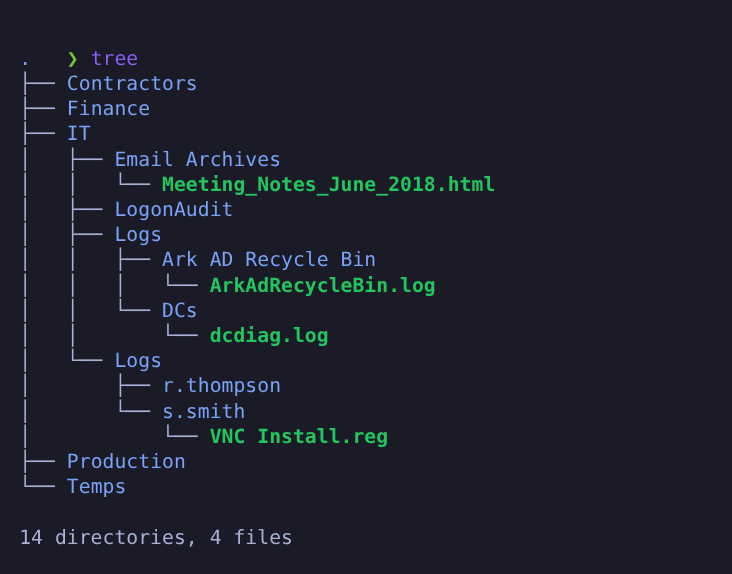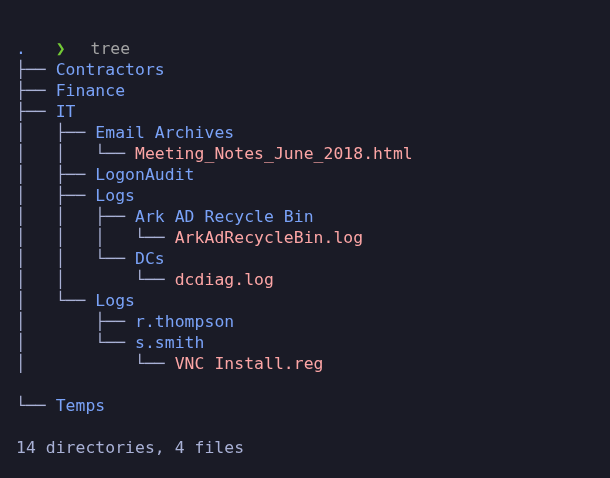--- a/index.html
+++ b/index.html
@@ -8,25 +8,25 @@
     background: #1a1b26;
     font-family: "DejaVu Sans Mono", "Liberation Mono", monospace;
     font-size: 16.4px;
   }
   .term { position: relative; width: 610px; height: 478px; }
   .line {
     position: absolute; left: 16px; height: 21px; line-height: 21px;
     white-space: pre; letter-spacing: 0.05px;
   }
   .prompt-arrow { color: #73c936; font-weight: bold; }
-  .cmd { color: #a3a3a3; margin-left: 15px; }
+  .cmd { color: #8b5cf6; }
   .root { color: #7aa2f7; }
   .branch { color: #a9b1d6; }
   .dir { color: #7aa2f7; font-weight: normal; }
-  .file { color: #fca5a5; font-weight: normal; }
+  .file { color: #22c55e; font-weight: bold; }
   .summary { color: #a9b1d6; }
 </style>
 </head>
 <body>
 
 <div class="term">
   <div class="line" style="top:17px">
     <span class="prompt-arrow">❯</span> <span class="cmd">tree</span>
   </div>
 
@@ -40,16 +40,17 @@
   <div class="line" style="top:164px"><span class="branch">│   ├── </span><span class="dir">LogonAudit</span></div>
   <div class="line" style="top:185px"><span class="branch">│   ├── </span><span class="dir">Logs</span></div>
   <div class="line" style="top:206px"><span class="branch">│   │   ├── </span><span class="dir">Ark AD Recycle Bin</span></div>
   <div class="line" style="top:227px"><span class="branch">│   │   │   └── </span><span class="file">ArkAdRecycleBin.log</span></div>
   <div class="line" style="top:248px"><span class="branch">│   │   └── </span><span class="dir">DCs</span></div>
   <div class="line" style="top:269px"><span class="branch">│   │       └── </span><span class="file">dcdiag.log</span></div>
   <div class="line" style="top:290px"><span class="branch">│   └── </span><span class="dir">Logs</span></div>
   <div class="line" style="top:311px"><span class="branch">│       ├── </span><span class="dir">r.thompson</span></div>
   <div class="line" style="top:353px"><span class="branch">│           └── </span><span class="file">VNC Install.reg</span></div>
   <div class="line" style="top:332px"><span class="branch">│       └── </span><span class="dir">s.smith</span></div>
+  <div class="line" style="top:374px"><span class="branch">├── </span><span class="dir">Production</span></div>
   <div class="line" style="top:395px"><span class="branch">└── </span><span class="dir">Temps</span></div>
 
   <div class="line summary" style="top:437px">14 directories, 4 files</div>
 </div>
 
 </body></html>

